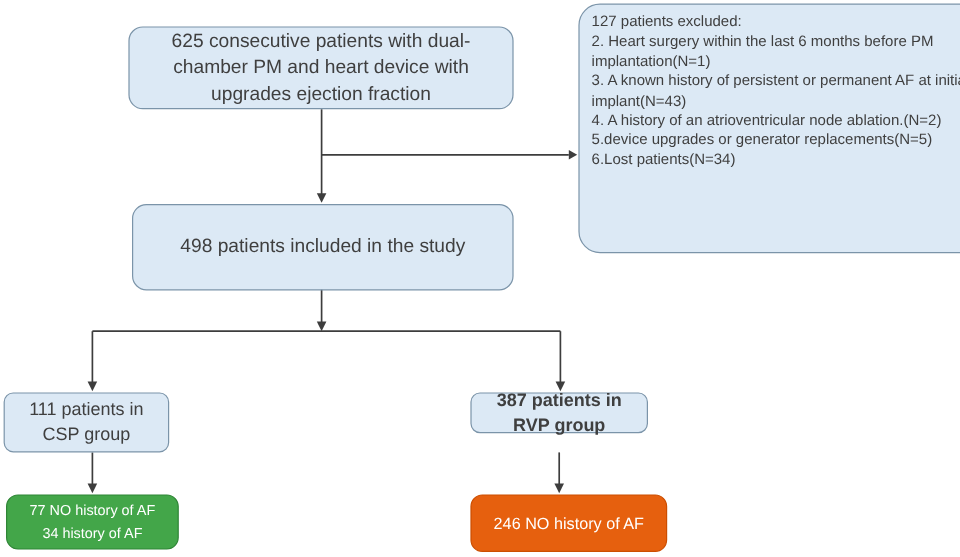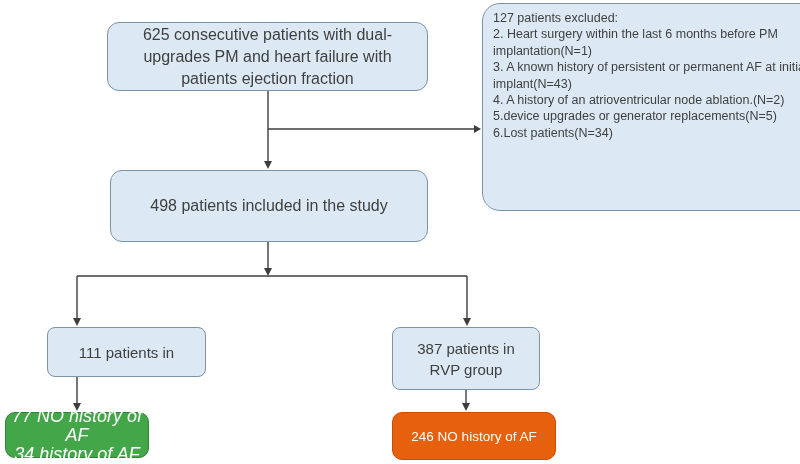--- a/index.html
+++ b/index.html
@@ -45,36 +45,36 @@
     justify-content: flex-start;
     padding: 6px 10px 4px 10px;
     font-size: 12.5px; line-height: 16.4px;
   }
   #box-included {
     left: 110px; top: 170px; width: 318px; height: 72px;
     border-radius: 12px;
     font-size: 16px; line-height: 22px;
   }
   #box-csp-group {
-    left: 3px; top: 327px; width: 159px; height: 50px;
+    left: 3px; top: 327px; width: 138px; height: 50px;
     border-radius: 8px;
-    font-size: 15px; line-height: 21px; margin-left: 44px;
+    font-size: 15px; line-height: 21px;
   }
   #box-rvp-group {
-    left: 392px; top: 327px; width: 148px; height: 63px;
+    left: 392px; top: 327px; width: 148px; height: 34px;
     border-radius: 8px;
-    font-size: 15px; line-height: 21px;
+    font-size: 15px; line-height: 21px; font-weight: bold;
   }
   #box-csp-outcome {
     left: 5px; top: 412px; width: 144px; height: 46px;
     border-radius: 10px;
     background: var(--green-fill, #43a649);
     border: 1.5px solid var(--green-border, #2f8536);
     color: var(--outcome-text, #ffffff);
-    font-size: 18px; line-height: 19px; font-style: italic;
+    font-size: 12px; line-height: 19px;
   }
   #box-rvp-outcome {
     left: 392px; top: 412px; width: 164px; height: 48px;
     border-radius: 10px;
     background: var(--orange-fill, #e6600e);
     border: 1.5px solid var(--orange-border, #cc4e00);
     color: var(--outcome-text, #ffffff);
     font-size: 13.5px; line-height: 19px;
   }
   .excl-item { margin: 0; }
@@ -123,39 +123,40 @@
     </g>
 
     <g>
       <line x1="466" y1="377" x2="466" y2="404"></line>
       <polygon points="466,411 462,403 470,403"></polygon>
     </g>
   </svg>
 
   <div id="box-enrollment" class="box box-blue">
     <div>625 consecutive patients with dual-</div>
-    <div>upgrades PM and heart failure with</div>
-    <div>patients ejection fraction</div>
+    <div>chamber PM and heart device with</div>
+    <div>upgrades ejection fraction</div>
   </div>
 
   <div id="box-excluded" class="box box-blue">
     <div class="excl-item">127 patients excluded:</div>
     <div class="excl-item">2. Heart surgery within the last 6 months before PM implantation(N=1)</div>
     <div class="excl-item">3. A known history of persistent or permanent AF at initial implant(N=43)</div>
     <div class="excl-item">4. A history of an atrioventricular node ablation.(N=2)</div>
     <div class="excl-item">5.device upgrades or generator replacements(N=5)</div>
     <div class="excl-item">6.Lost patients(N=34)</div>
   </div>
 
   <div id="box-included" class="box box-blue">
     <div>498 patients included in the study</div>
   </div>
 
   <div id="box-csp-group" class="box box-blue">
     <div>111 patients in</div>
+    <div>CSP group</div>
   </div>
 
   <div id="box-rvp-group" class="box box-blue">
     <div>387 patients in</div>
     <div>RVP group</div>
   </div>
 
   <div id="box-csp-outcome" class="box">
     <div>77 NO history of AF</div>
     <div>34 history of AF</div>

